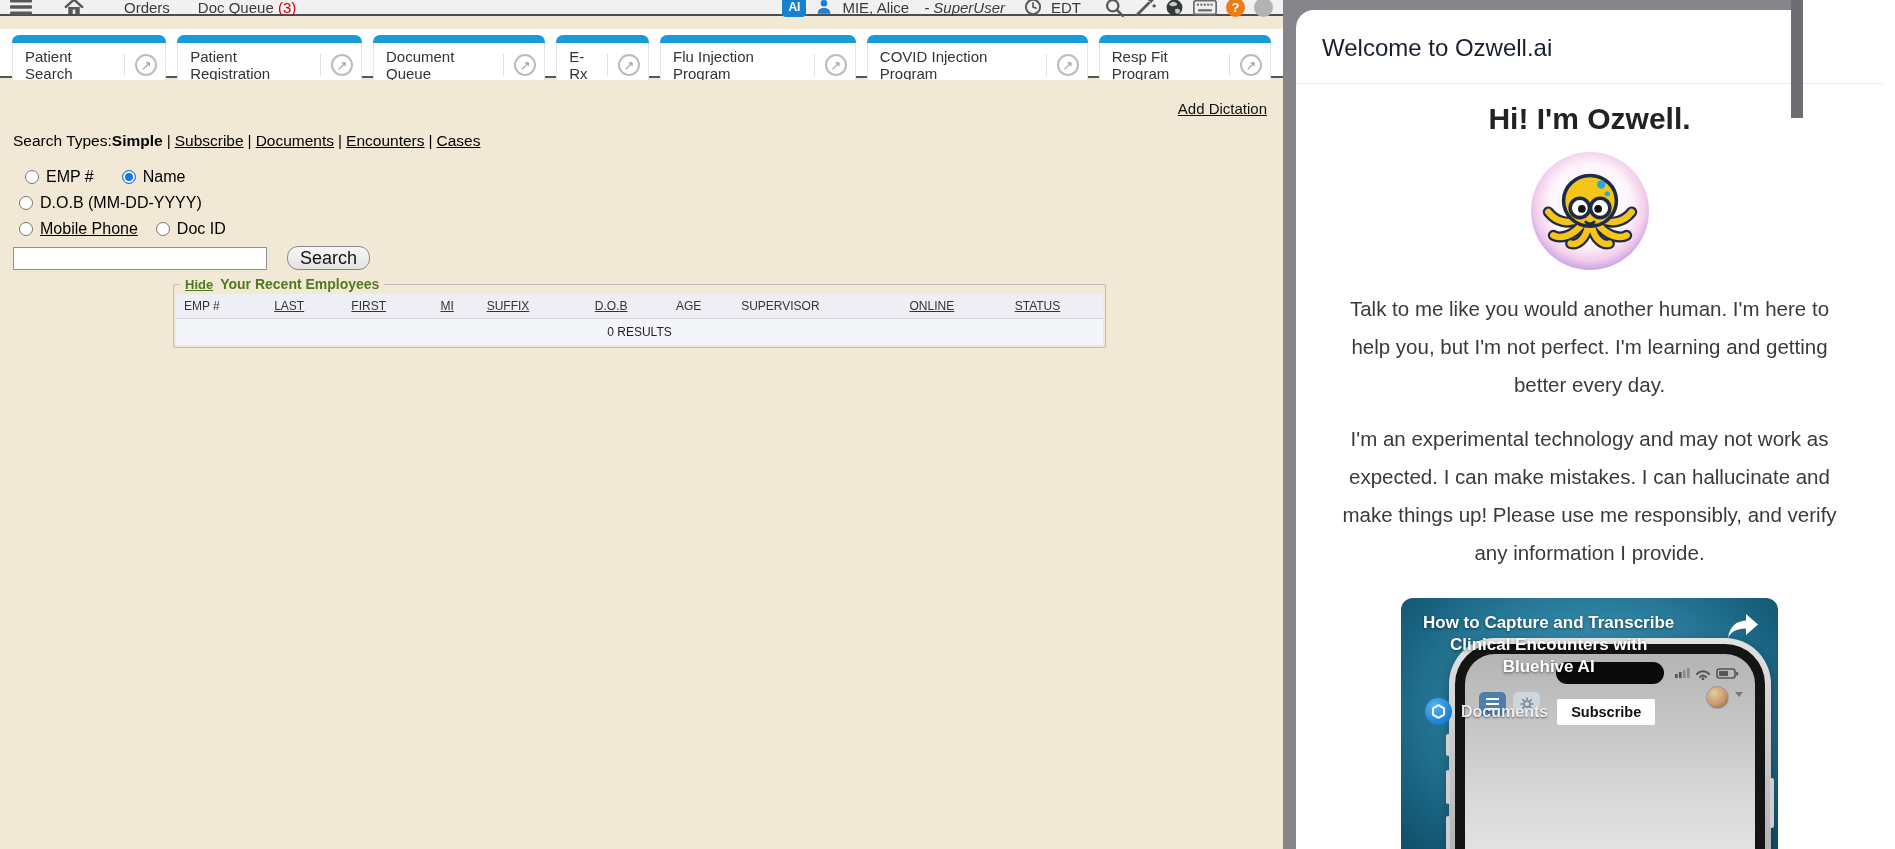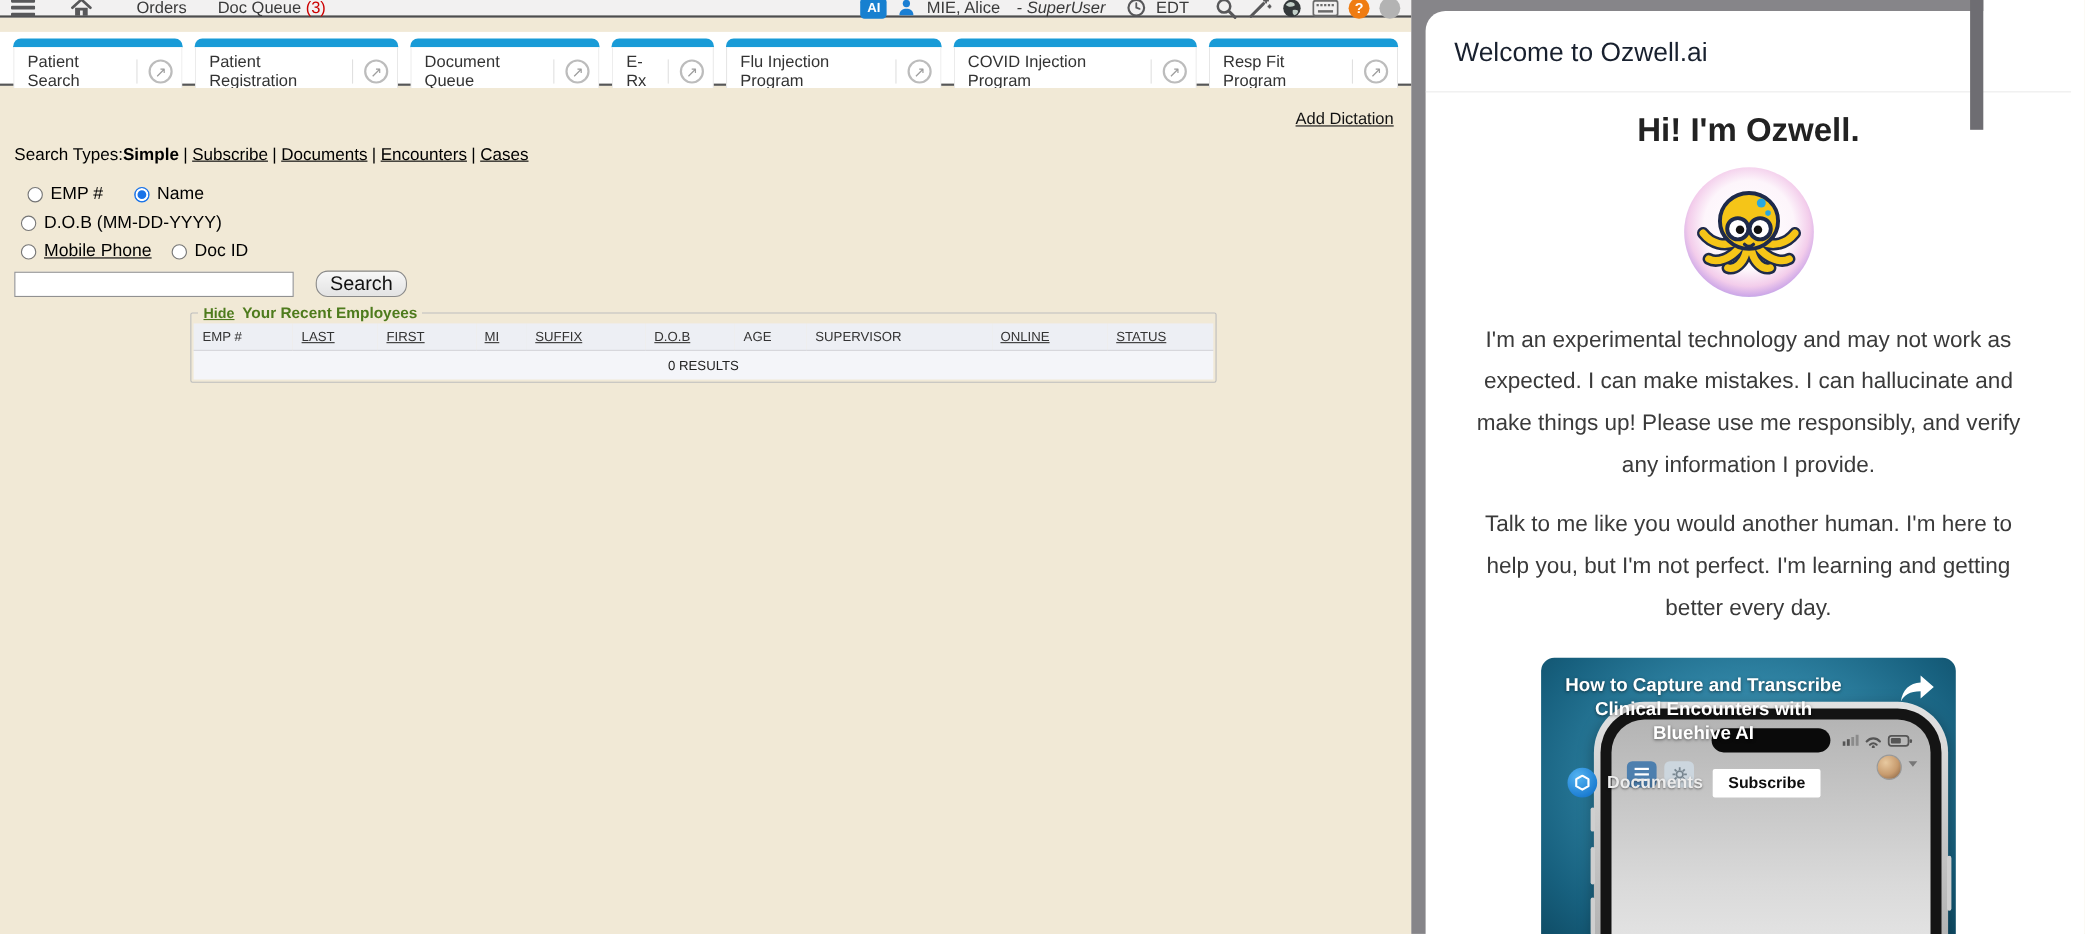--- a/index.html
+++ b/index.html
@@ -382,22 +382,22 @@
             <circle cx="77" cy="43" r="2.5" fill="#29a8df"></circle>
           <circle cx="50" cy="57" r="9.5" fill="#fff" stroke="#1e2a4a" stroke-width="3.5"></circle>
           <circle cx="70" cy="57" r="9.5" fill="#fff" stroke="#1e2a4a" stroke-width="3.5"></circle>
           <line x1="59" y1="55" x2="61" y2="55" stroke="#1e2a4a" stroke-width="3"></line>
           <circle cx="52" cy="58" r="3.8" fill="#111"></circle>
             <circle cx="68" cy="58" r="3.8" fill="#111"></circle>
           <path d="M56 71 Q60 75 64 71" fill="none" stroke="#1e2a4a" stroke-width="3" stroke-linecap="round"></path>
         </svg>
       </div>
 
+      <p class="para">Talk to me like you would another human. I'm here to help you, but I'm not perfect. I'm learning and getting better every day.</p>
       <p class="para">I'm an experimental technology and may not work as expected. I can make mistakes. I can hallucinate and make things up! Please use me responsibly, and verify any information I provide.</p>
-      <p class="para">Talk to me like you would another human. I'm here to help you, but I'm not perfect. I'm learning and getting better every day.</p>
 
       <div class="video">
         <div class="phone">
           <div class="side-bump" style="left:-3px; top:96px; width:4px; height:22px;"></div>
           <div class="side-bump" style="left:-3px; top:132px; width:4px; height:34px;"></div>
           <div class="side-bump" style="left:-3px; top:178px; width:4px; height:34px;"></div>
           <div class="side-bump" style="right:-3px; top:140px; width:4px; height:50px;"></div>
           <div class="phone-bezel">
             <div class="phone-screen">
               <div class="notch"></div>

